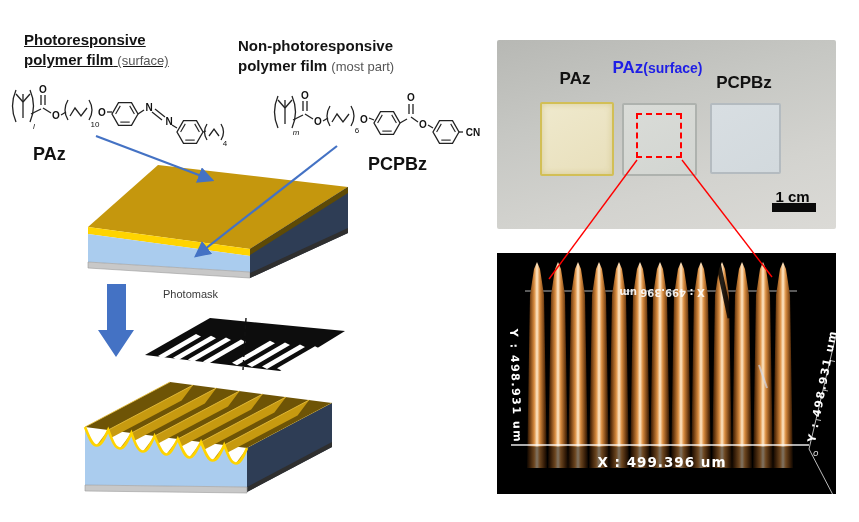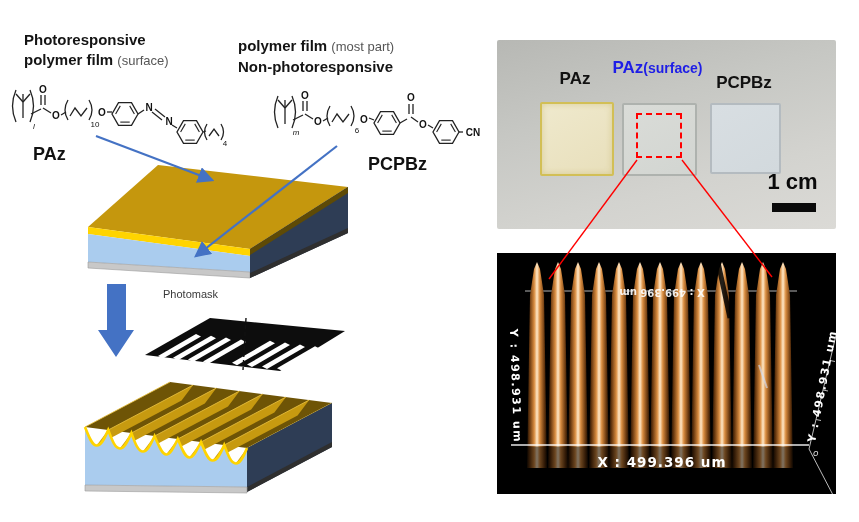--- a/index.html
+++ b/index.html
@@ -26,39 +26,39 @@
     background:linear-gradient(150deg,#dadcd8,#d2d5d1);
     border:2px solid #aeb2ae;}
   .sample-pcpbz{left:213px;top:63px;width:67px;height:67px;
     background:linear-gradient(150deg,#d8dee2,#d2d9dd);
     border:2px solid #b4bbc0;}
   .photo-lbl{position:absolute;font-weight:bold;font-size:17px;color:#111;text-align:center;white-space:nowrap;}
   .photo-lbl-blue{color:#1e1ee6;}
   .photo-lbl-blue .suffix{font-weight:bold;font-size:14px;}
   .dashed-roi{position:absolute;left:139px;top:73px;width:46px;height:45px;
     border:2px dashed #ff0000;box-sizing:border-box;}
-  .scale-text{position:absolute;left:258px;top:129px;width:75px;text-align:center;
-    font-weight:bold;font-size:22px;color:#0a0a0a;}
+  .scale-text{position:absolute;left:258px;top:148px;width:75px;text-align:center;
+    font-weight:bold;font-size:15px;color:#0a0a0a;}
   .scale-bar{position:absolute;left:275px;top:163px;width:44px;height:9px;background:#0a0a0a;}
   svg{display:block;}
   .nosel{user-select:none;}
 </style>
 </head>
 <body>
 
-<div class="abs hdr" style="left:24px;top:30px;">
+<div class="abs hdr" style="left:24px;top:30px;text-decoration:underline;">
   <div>Photoresponsive</div>
   <div><span>polymer film</span>
   <span class="suffix">(surface)</span></div>
 </div>
 
 <div class="abs hdr" style="left:238px;top:36px;">
+  <div>Non-photoresponsive</div>
   <div><span>polymer film</span>
   <span class="suffix">(most part)</span></div>
-  <div>Non-photoresponsive</div>
 </div>
 
 <svg class="abs nosel" style="left:4px;top:84px;" width="230" height="72" viewBox="0 0 230 72">
   <defs>
     <g id="benz">
       <polygon points="13,0 6.5,11.3 -6.5,11.3 -13,0 -6.5,-11.3 6.5,-11.3" fill="none" stroke="#222" stroke-width="1.3"></polygon>
       <line x1="4.7" y1="8.1" x2="-4.7" y2="8.1" stroke="#222" stroke-width="1.1"></line>
       <line x1="-9.4" y1="0" x2="-4.7" y2="-8.1" stroke="#222" stroke-width="1.1"></line>
       <line x1="4.7" y1="-8.1" x2="9.4" y2="0" stroke="#222" stroke-width="1.1"></line>
     </g>

